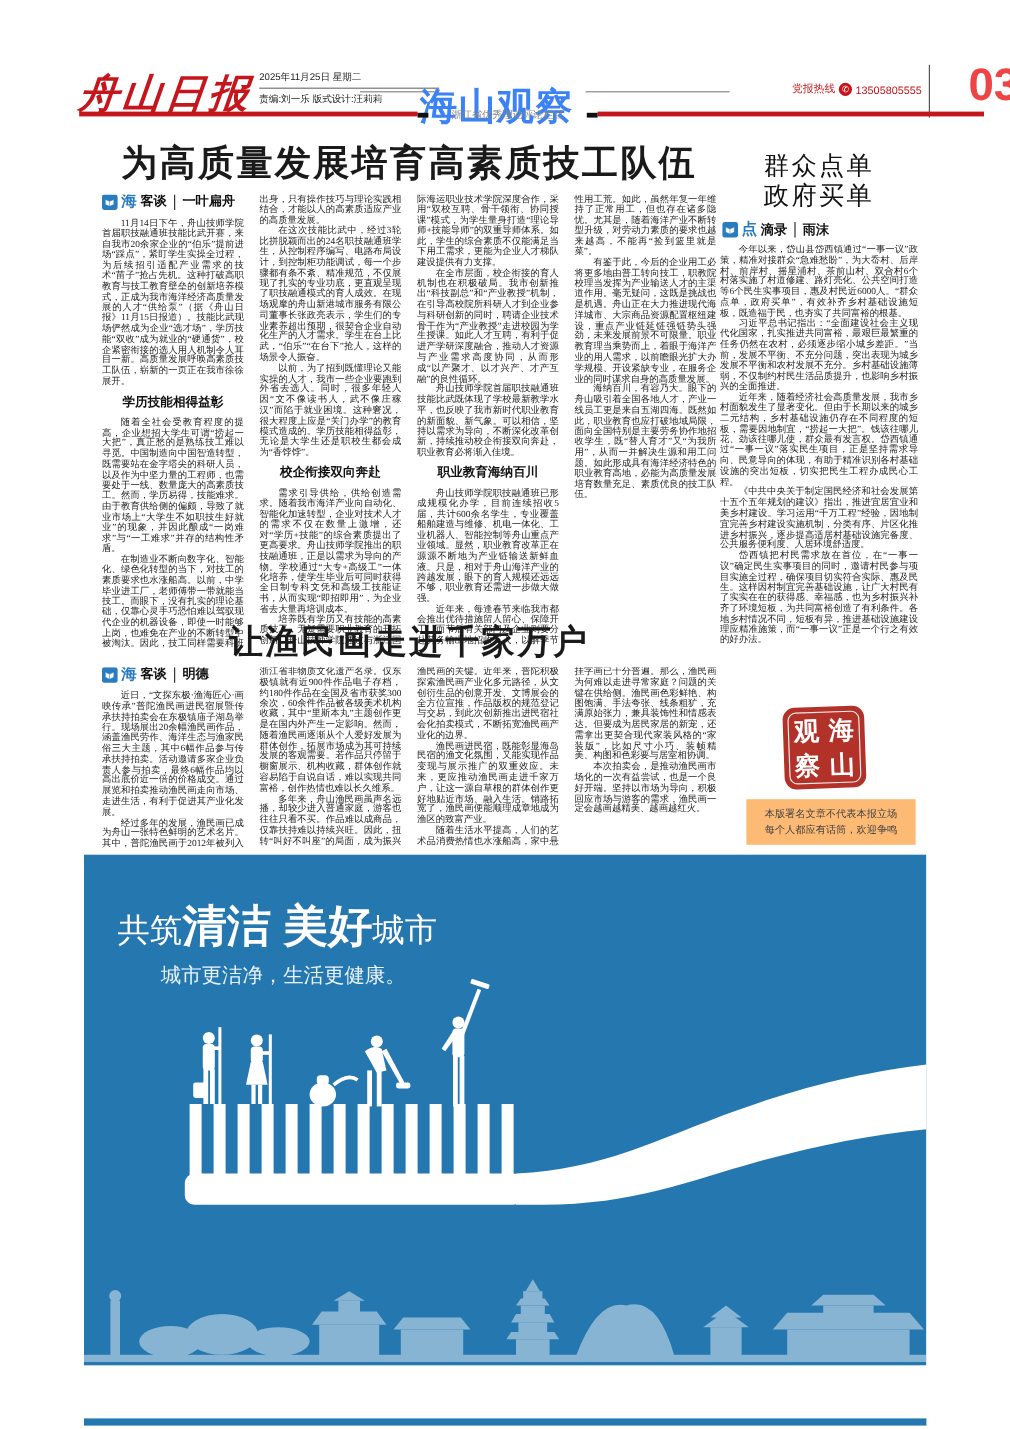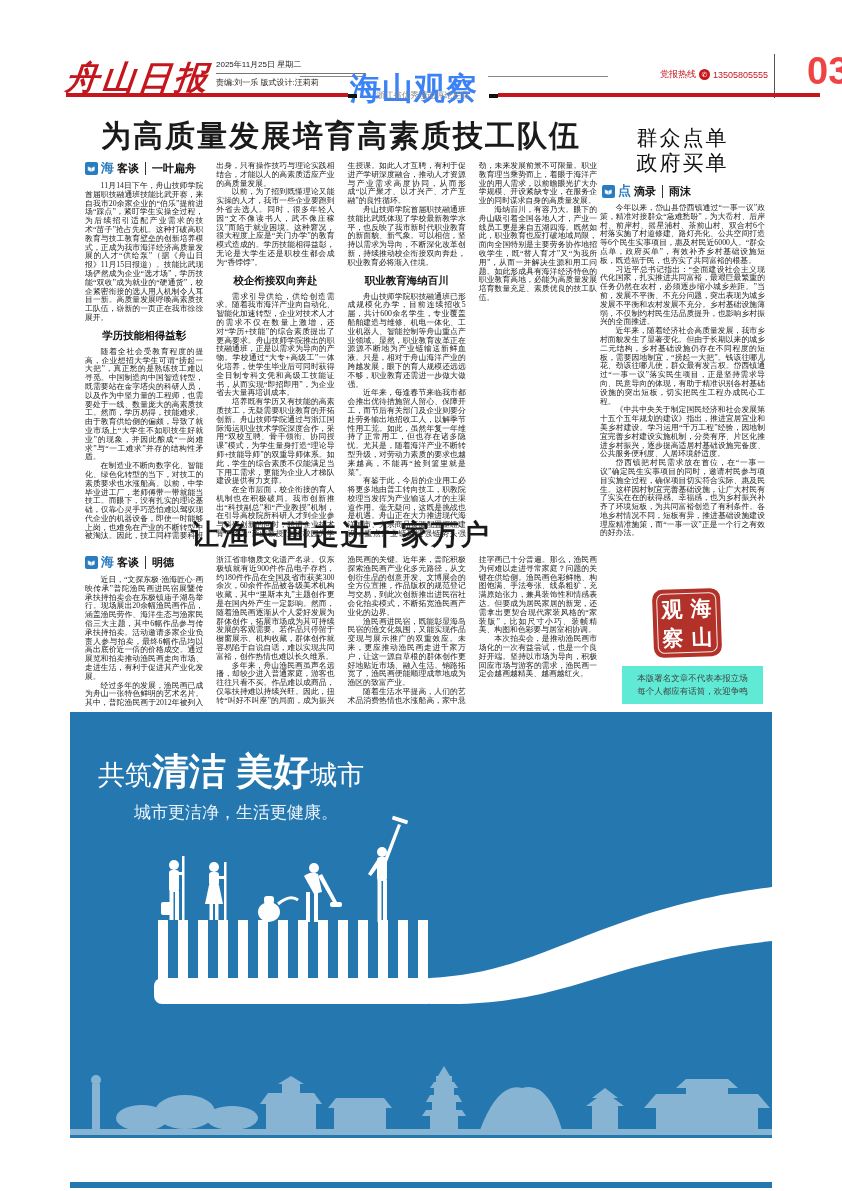--- a/index.html
+++ b/index.html
@@ -61,21 +61,21 @@
   #side-byline { position:absolute; left:602px; top:182px; }
   #side-body { left:600px; top:204px; width:165px; height:382px; column-count:1; }
 
   
   .seal { position:absolute; left:653px; top:589px; width:68px; height:68px; background:#b23128;
           border-radius:10px; transform:rotate(-2deg); }
   .seal-inner { position:absolute; inset:4px; border:1.5px solid rgba(255,255,255,0.9); border-radius:7px;
                 display:grid; grid-template-columns:1fr 1fr; grid-template-rows:1fr 1fr; }
   .seal-inner span { display:flex; align-items:center; justify-content:center; color:#fff;
                      font-size:21px; font-weight:bold; }
-  .disclaimer { position:absolute; left:622px; top:666px; width:141px; background:#5eead4; padding:6px 4px;
+  .disclaimer { position:absolute; left:622px; top:666px; width:141px; background:#fdba74; padding:6px 4px;
                 text-align:center; font-family:"Liberation Sans",sans-serif; font-size:8.5px; color:#444;
                 line-height:13px; }
 
   
   .ad { position:absolute; left:70px; top:712px; width:702px; height:426px; }
   .bottom-bar { position:absolute; left:70px; top:1182px; width:702px; height:6px; background:#2577b0; }
 </style>
 </head>
 <body>
 
@@ -115,20 +115,21 @@
       <span class="brand-first">海</span>
       <span class="brand-rest">客谈</span>
       <span class="sep"></span>
       <span class="author">一叶扁舟</span>
     </div>
     <div>
         <p>11月14日下午，舟山技师学院首届职技融通班技能比武开赛，来自我市20余家企业的“伯乐”提前进场“踩点”，紧盯学生实操全过程，为后续招引适配产业需求的技术“苗子”抢占先机。这种打破高职教育与技工教育壁垒的创新培养模式，正成为我市海洋经济高质量发展的人才“供给泵”（据《舟山日报》11月15日报道）。技能比武现场俨然成为企业“选才场”，学历技能“双收”成为就业的“硬通货”，校企紧密衔接的选人用人机制令人耳目一新。高质量发展呼唤高素质技工队伍，崭新的一页正在我市徐徐展开。</p>
         <h3>学历技能相得益彰</h3>
         <p>随着全社会受教育程度的提高，企业想招大学生可谓“捞起一大把”，真正愁的是熟练技工难以寻觅。中国制造向中国智造转型，既需要站在金字塔尖的科研人员，以及作为中坚力量的工程师，也需要处于一线、数量庞大的高素质技工。然而，学历易得，技能难求。由于教育供给侧的偏颇，导致了就业市场上“大学生不如职技生好就业”的现象，并因此酿成“一岗难求”与“一工难求”并存的结构性矛盾。</p>
         <p>在制造业不断向数字化、智能化、绿色化转型的当下，对技工的素质要求也水涨船高。以前，中学毕业进工厂，老师傅带一带就能当技工。而眼下，没有扎实的理论基础，仅靠心灵手巧恐怕难以驾驭现代企业的机器设备，即使一时能够上岗，也难免在产业的不断转型中被淘汰。因此，技工同样需要科班出身，只有操作技巧与理论实践相结合，才能以人的高素质适应产业的高质量发展。</p>
+        <p>在这次技能比武中，经过3轮比拼脱颖而出的24名职技融通班学生，从控制程序编写、电路布局设计，到控制柜功能调试，每一个步骤都有条不紊、精准规范，不仅展现了扎实的专业功底，更直观呈现了职技融通模式的育人成效。在现场观摩的舟山新港城市服务有限公司董事长张政亮表示，学生们的专业素养超出预期，很契合企业自动化生产的人才需求。学生在台上比武，“伯乐”“在台下”抢人，这样的场景令人振奋。</p>
         <p>以前，为了招到既懂理论又能实操的人才，我市一些企业要跑到外省去选人。同时，很多年轻人因“文不像读书人，武不像庄稼汉”而陷于就业困境。这种窘况，很大程度上应是“关门办学”的教育模式造成的。学历技能相得益彰，无论是大学生还是职校生都会成为“香饽饽”。</p>
         <h3>校企衔接双向奔赴</h3>
         <p>需求引导供给，供给创造需求。随着我市海洋产业向自动化、智能化加速转型，企业对技术人才的需求不仅在数量上激增，还对“学历+技能”的综合素质提出了更高要求。舟山技师学院推出的职技融通班，正是以需求为导向的产物。学校通过“大专+高级工”一体化培养，使学生毕业后可同时获得全日制专科文凭和高级工技能证书，从而实现“即招即用”，为企业省去大量再培训成本。</p>
         <p>培养既有学历又有技能的高素质技工，无疑需要职业教育的开拓创新。舟山技师学院通过与浙江国际海运职业技术学院深度合作，采用“双校互聘、骨干领衔、协同授课”模式，为学生量身打造“理论导师+技能导师”的双重导师体系。如此，学生的综合素质不仅能满足当下用工需求，更能为企业人才梯队建设提供有力支撑。</p>
         <p>在全市层面，校企衔接的育人机制也在积极破局。我市创新推出“科技副总”和“产业教授”机制，在引导高校院所科研人才到企业参与科研创新的同时，聘请企业技术骨干作为“产业教授”走进校园为学生授课。如此人才互聘，有利于促进产学研深度融合，推动人才资源与产业需求高度协同，从而形成“以产聚才、以才兴产、才产互融”的良性循环。</p>
         <p>舟山技师学院首届职技融通班技能比武既体现了学校最新教学水平，也反映了我市新时代职业教育的新面貌、新气象。可以相信，坚持以需求为导向，不断深化改革创新，持续推动校企衔接双向奔赴，职业教育必将渐入佳境。</p>
         <h3>职业教育海纳百川</h3>
         <p>舟山技师学院职技融通班已形成规模化办学，目前连续招收5届，共计600余名学生，专业覆盖船舶建造与维修、机电一体化、工业机器人、智能控制等舟山重点产业领域。显然，职业教育改革正在源源不断地为产业链输送新鲜血液。只是，相对于舟山海洋产业的跨越发展，眼下的育人规模还远远不够，职业教育还需进一步做大做强。</p>
         <p>近年来，每逢春节来临我市都会推出优待措施留人留心、保障开工，而节后有关部门及企业则要分赴劳务输出地招收工人，以解季节性用工荒。如此，虽然年复一年维持了正常用工，但也存在诸多隐忧。尤其是，随着海洋产业不断转型升级，对劳动力素质的要求也越来越高，不能再“捡到篮里就是菜”。</p>
         <p>有鉴于此，今后的企业用工必将更多地由普工转向技工，职教院校理当发挥为产业输送人才的主渠道作用。毫无疑问，这既是挑战也是机遇。舟山正在大力推进现代海洋城市、大宗商品资源配置枢纽建设，重点产业链延链强链势头强劲，未来发展前景不可限量。职业教育理当乘势而上，着眼于海洋产业的用人需求，以前瞻眼光扩大办学规模、开设紧缺专业，在服务企业的同时谋求自身的高质量发展。</p>

